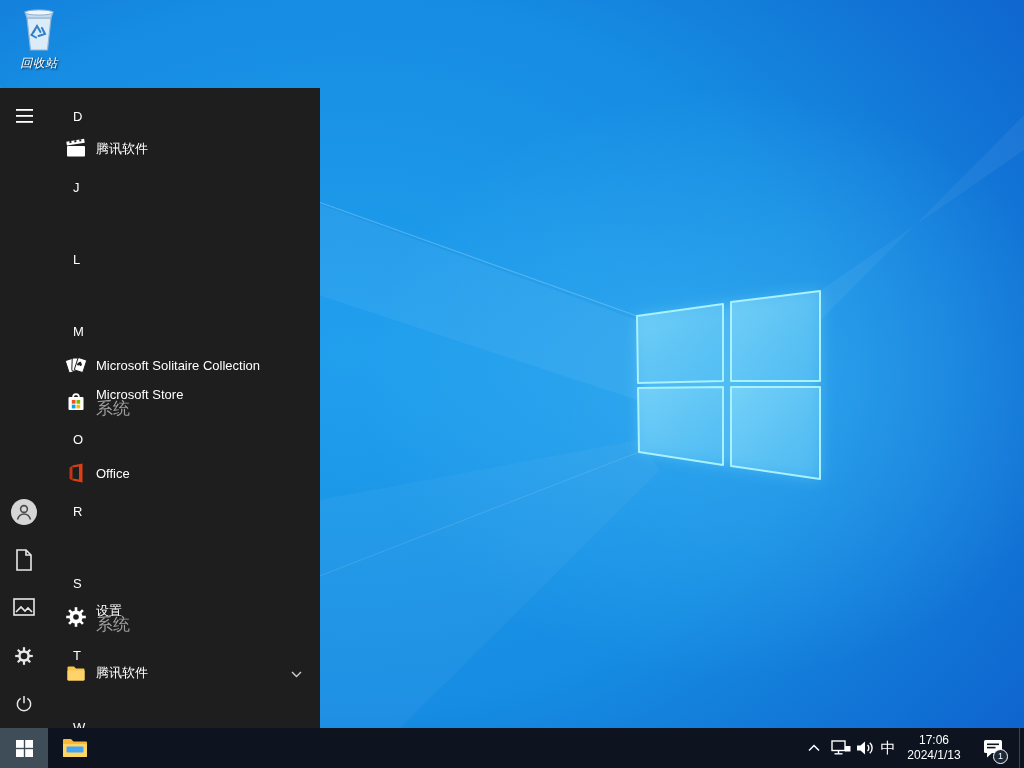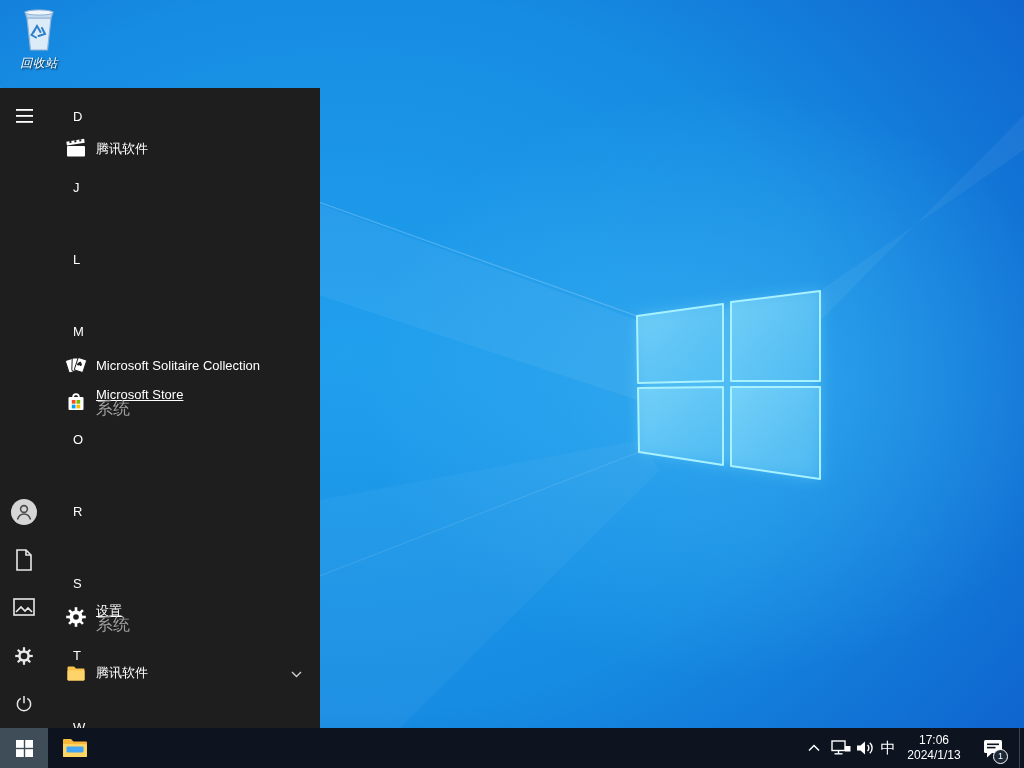--- a/index.html
+++ b/index.html
@@ -28,21 +28,21 @@
   .rail-btn { position:absolute; left:0; width:48px; height:48px; border:0; background:transparent;
     display:flex; align-items:center; justify-content:center; cursor:pointer; }
   .app-list { position:absolute; left:48px; top:0; right:0; height:100%; }
   .row { position:absolute; left:0; right:0; height:38px; display:flex; align-items:center; cursor:pointer; }
   .row.section { padding-left:25px; }
   .letter { font-size:13px; color:#fff; }
   .app-icon { width:24px; height:24px; margin-left:16px; flex:0 0 24px;
     display:flex; align-items:center; justify-content:center; }
   .app-label { margin-left:8px; font-size:13px; color:#fff; white-space:nowrap; }
   .app-text { margin-left:8px; display:flex; flex-direction:column; justify-content:center; }
-  .app-text .app-label { margin-left:0; line-height:15px;text-decoration:underline; }
+  .app-text .app-label { margin-left:0; line-height:15px; }
   .app-sub { font-size:17px; color:#9e9e9e; line-height:13px; }
   .row.two-line { height:44px; }
   .chevron-down { position:absolute; right:18px; top:50%; transform:translateY(-50%); }
 
   
   .taskbar { position:absolute; left:0; top:728px; width:1024px; height:40px; background:#0d1420; }
   .tb-btn { position:absolute; top:0; height:40px; border:0; background:transparent;
     display:flex; align-items:center; justify-content:center; cursor:pointer; }
   .start-btn { left:0; width:48px; background:#3e4d57; }
   .explorer-btn { left:52px; width:46px; }
@@ -224,20 +224,29 @@
         <span class="app-text">
           <span class="app-label">Microsoft Store</span>
           <span class="app-sub">系统</span>
         </span>
       </div>
 
       <div class="row section" style="top:332px">
         <span class="letter">O</span>
         </div>
 
+      <div class="row app" style="top:366px">
+        <span class="app-icon">
+          <svg width="24" height="24" viewBox="0 0 24 24">
+            <path d="M8.5,4.5 L18.5,2.5 V21.5 L8.5,19.5 L8.5,17.5 L15,18.5 V5.5 L8.5,6.5 Z" fill="#dc3e15"></path>
+            <path d="M8.5,4.5 L5.5,6.8 V17.8 L8.5,19.5 Z" fill="#c33410"></path>
+          </svg>
+          </span>
+        <span class="app-label">Office</span>
+      </div>
 
       <div class="row section" style="top:404px">
         <span class="letter">R</span>
         </div>
 
 
       <div class="row section" style="top:476px">
         <span class="letter">S</span>
         </div>
 

